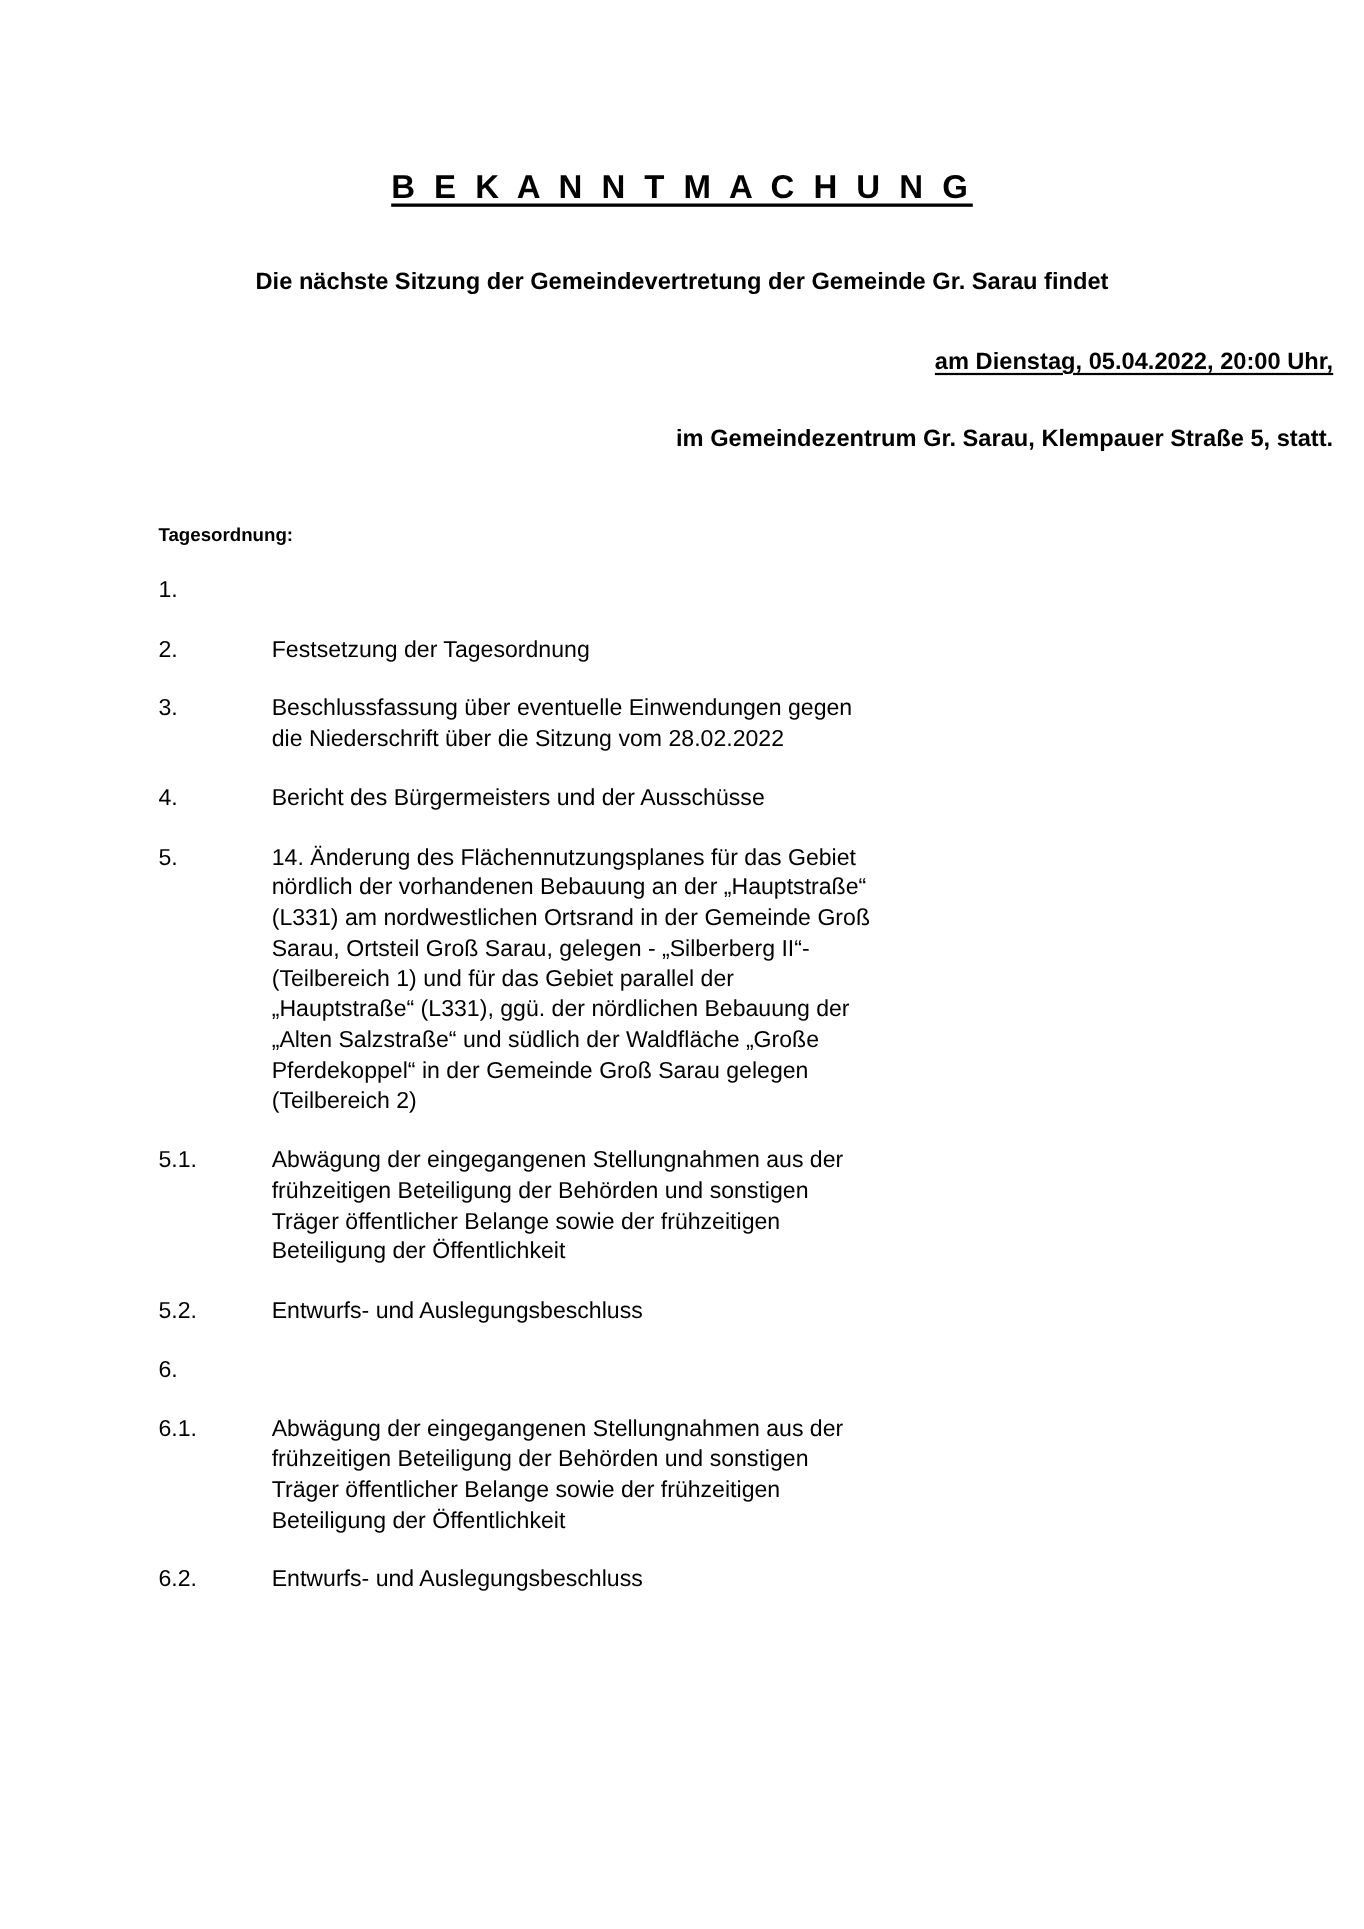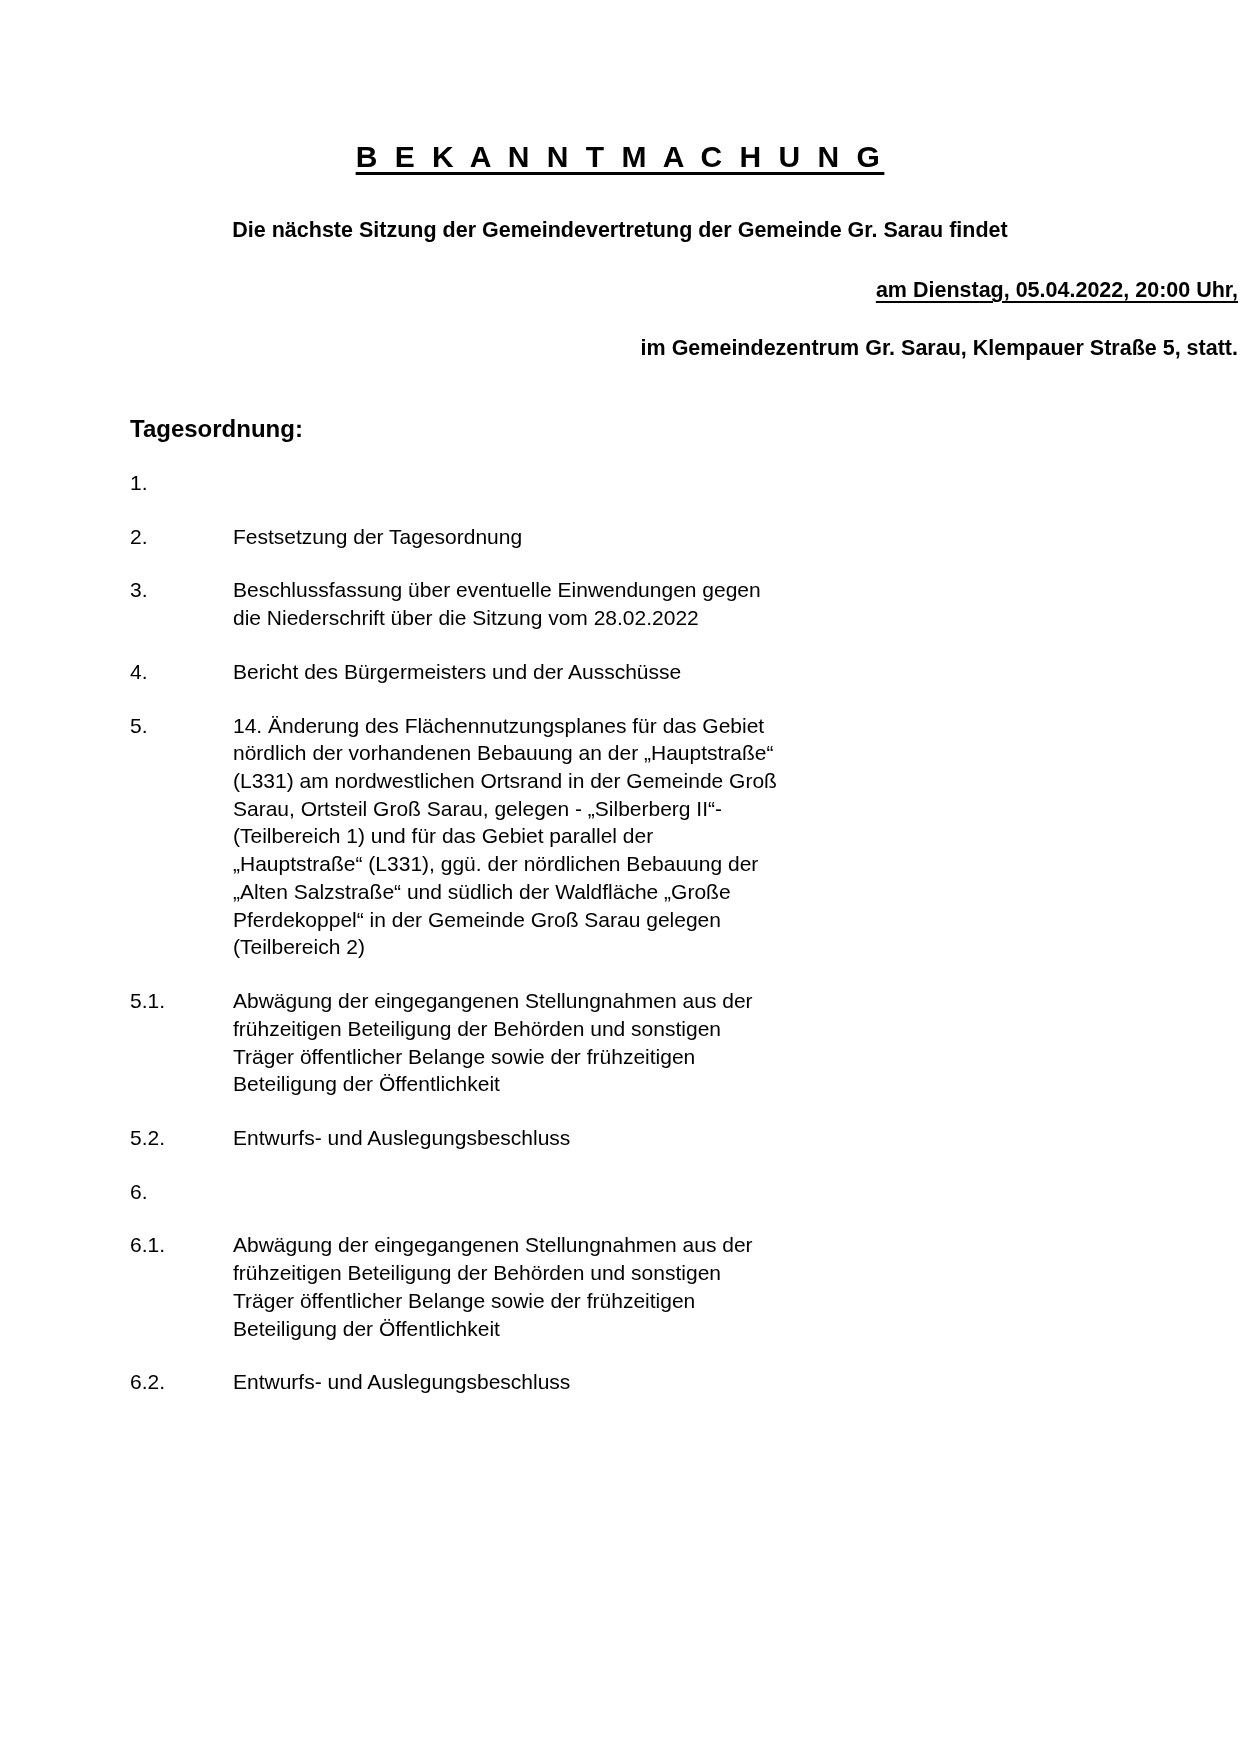--- a/index.html
+++ b/index.html
@@ -12,51 +12,51 @@
     height: 1754px;
     font-family: "Liberation Sans", sans-serif;
     color: #000000;
     -webkit-font-smoothing: antialiased;
   }
   .page {
     position: relative;
     width: 1240px;
     height: 1754px;
     box-sizing: border-box;
-    padding: 2px;
+    padding: 16px;
     overflow: hidden;
   }
   .doc-title {
     text-align: center;
     font-weight: bold;
     font-size: 30px;
     letter-spacing: 4.5px;
     text-decoration: underline;
     text-underline-offset: 5px;
     margin: 0;
     padding-top: 138px;
   }
   .lead {
     text-align: center;
     font-weight: bold;
     font-size: 21.5px;
-    margin: 0;
+    margin: 12px;
   }
   .lead.l1 { padding-top: 44px; }
   .lead.l2 {
     padding-top: 35px;
     text-decoration: underline;
     text-underline-offset: 4px;
     text-align: right;
   }
   .lead.l3 { padding-top: 33px; text-align: right; }
 
   .agenda-heading {
     font-weight: bold;
-    font-size: 24px;
+    font-size: 17px;
     margin: 0;
     padding-top: 54px;
     padding-left: 128px;
   }
 
   .agenda {
     margin: 0;
     padding: 0;
     list-style: none;
     padding-top: 26px;

